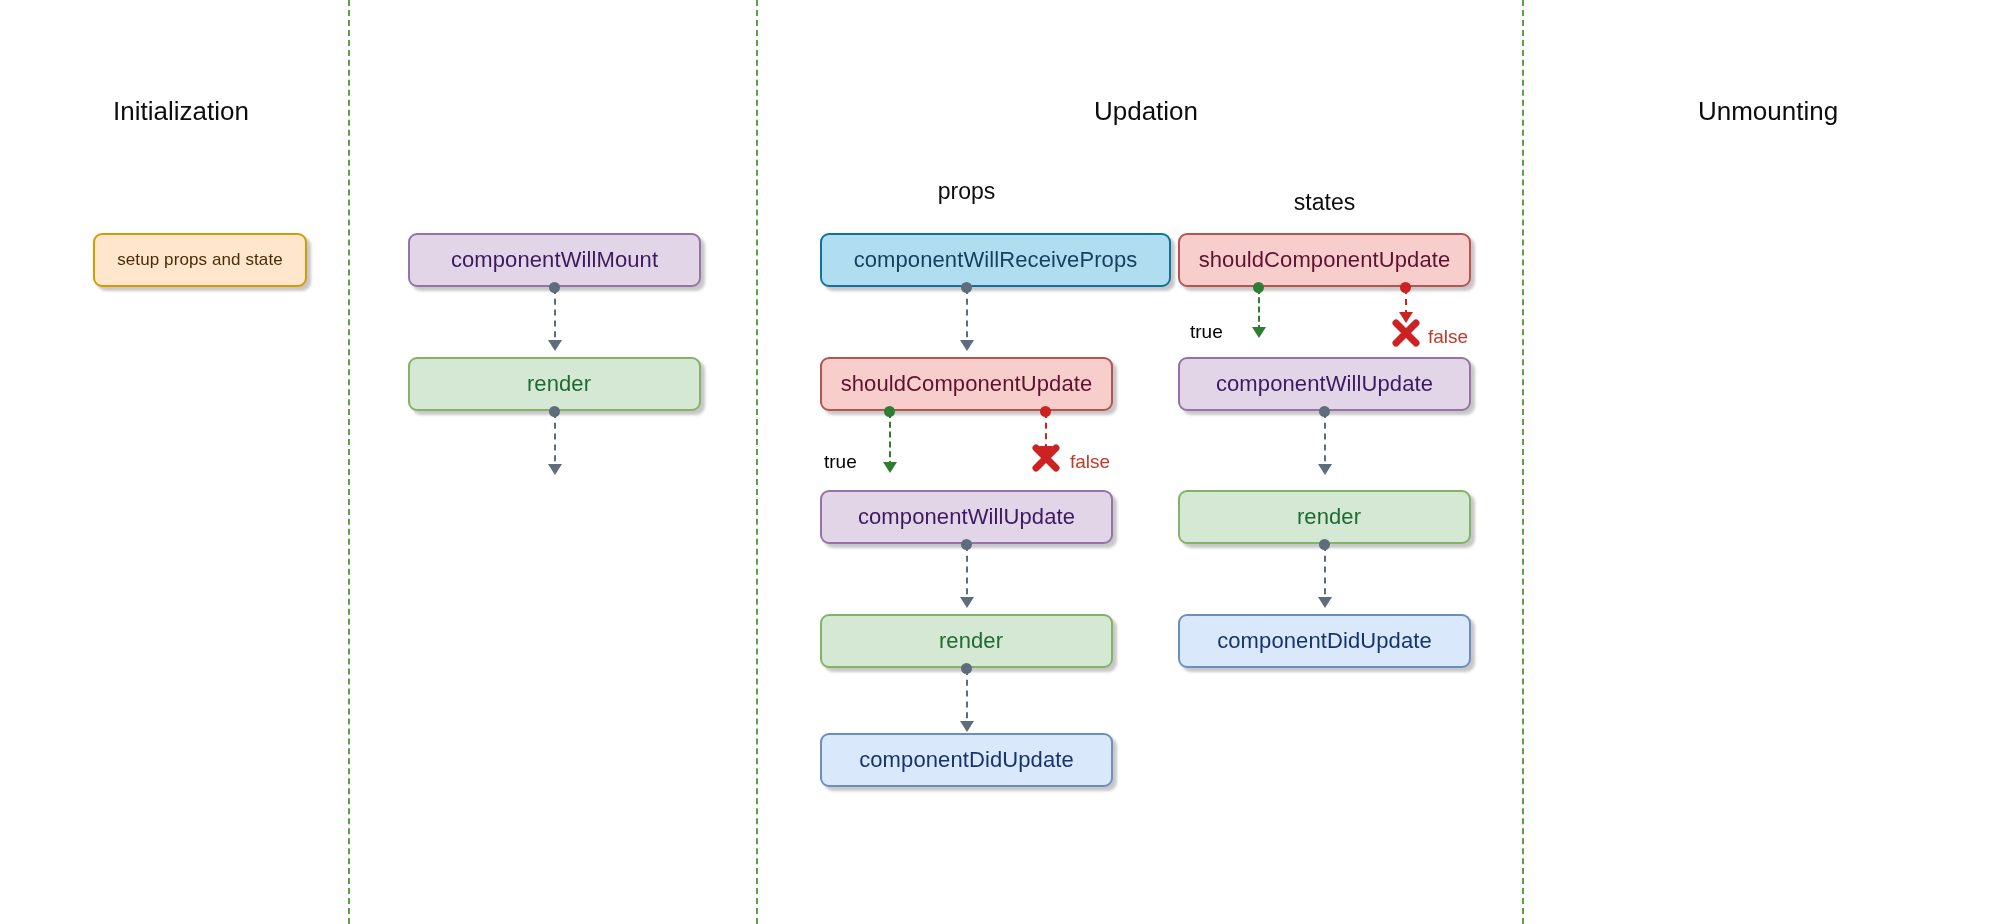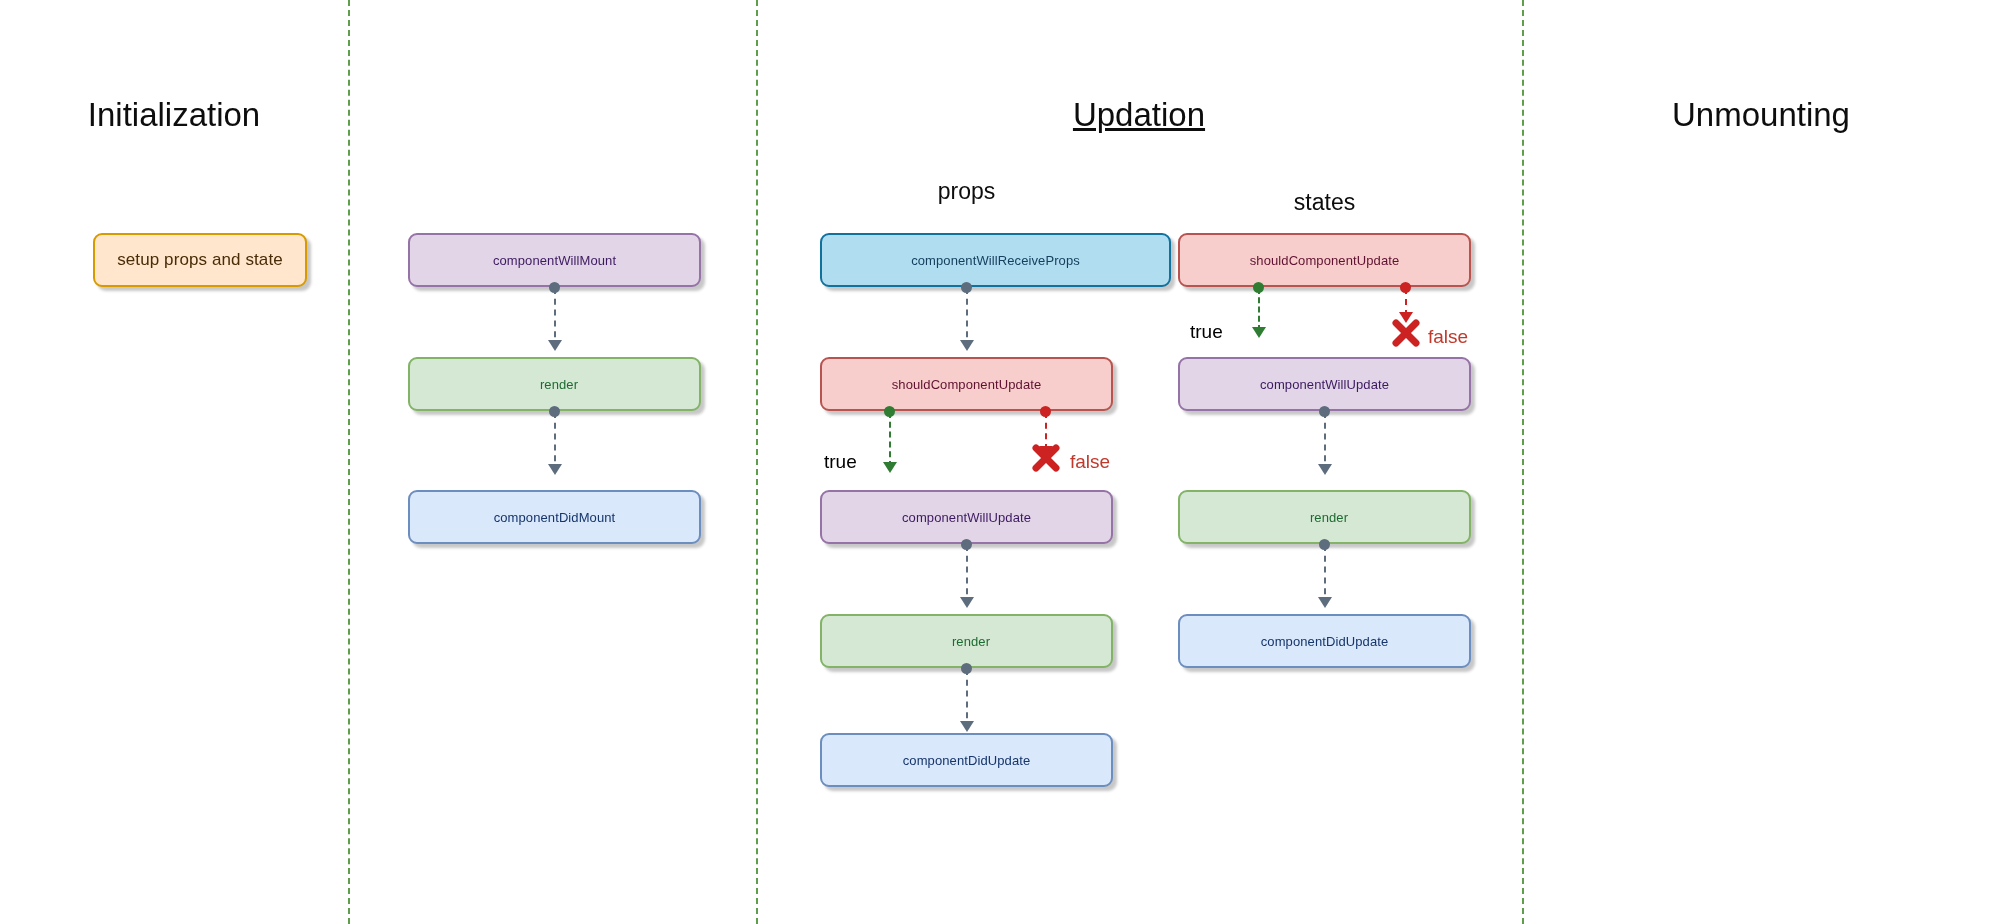--- a/index.html
+++ b/index.html
@@ -24,46 +24,47 @@
     top: 0;
     width: 0;
     height: 924px;
     border-left: 2px dashed #5f9e4a;
   }
 
   
   .col-title {
     position: absolute;
     text-align: center;
-    font-size: 33px;
+    font-size: 26px;
     color: #0d0d0d;
     font-family: "Liberation Sans", sans-serif;
     white-space: nowrap;
     line-height: 1;
+    padding-left: 7px;
   }
   .sub-title {
     position: absolute;
     text-align: center;
     font-size: 23px;
     color: #0d0d0d;
     white-space: nowrap;
     line-height: 1;
   }
 
   
   .node {
     position: absolute;
     box-sizing: border-box;
     border-radius: 9px;
     border-width: 2px;
     border-style: solid;
     display: flex;
     align-items: center;
     justify-content: center;
-    font-size: 13px;
+    font-size: 22px;
     letter-spacing: 0.1px;
     box-shadow: 4px 4px 3px rgba(0,0,0,0.22);
     text-align: center;
   }
   .node.purple { background: #e1d5e7; border-color: #9673a6; color: #3d1a60; }
   .node.green  { background: #d5e8d4; border-color: #82b366; color: #1e6b32; padding-left: 9px; }
   .node.blue   { background: #dae8fc; border-color: #6c8ebf; color: #15356b; }
   .node.red    { background: #f8cecc; border-color: #b85450; color: #5e1130; }
   .node.cyan   { background: #b1ddf0; border-color: #10739e; color: #17405e; }
   .node.orange {
@@ -123,39 +124,38 @@
 </head>
 <body>
 
 <div id="stage">
 
   <div class="divider" style="left:348px;"></div>
   <div class="divider" style="left:756px;"></div>
   <div class="divider" style="left:1522px;"></div>
 
   <div class="col-title" style="left:0px; top:98px; width:348px;">Initialization</div>
-  <div class="col-title" style="left:756px; top:98px; width:766px;text-decoration:underline;">Updation</div>
+  <div class="col-title" style="left:756px; top:98px; width:766px;">Updation</div>
   <div class="col-title" style="left:1522px; top:98px; width:478px;">Unmounting</div>
 
   <div class="sub-title" style="left:820px; top:180px; width:293px;">props</div>
   <div class="sub-title" style="left:1178px; top:180px; width:293px;margin-top:11px;">states</div>
 
   <div class="node orange" style="left:93px; top:233px; width:214px; height:54px;">setup props and state</div>
 
   <div class="node purple" style="left:408px; top:233px; width:293px; height:54px;">componentWillMount</div>
   <div class="dot grey" style="left:549px; top:282px;"></div>
   <div class="conn grey" style="left:554px; top:288px; height:60px;"></div>
   <div class="arrow grey" style="left:548px; top:340px;"></div>
 
   <div class="node green" style="left:408px; top:357px; width:293px; height:54px;">render</div>
   <div class="dot grey" style="left:549px; top:406px;"></div>
   <div class="conn grey" style="left:554px; top:412px; height:60px;"></div>
   <div class="arrow grey" style="left:548px; top:464px;"></div>
 
-  <div class="node blue" style="left:408px; top:490px; width:293px; height:54px;">componentDidMount</div>
 
   <div class="node cyan" style="left:820px; top:233px; width:351px; height:54px;">componentWillReceiveProps</div>
   <div class="dot grey" style="left:961px; top:282px;"></div>
   <div class="conn grey" style="left:966px; top:288px; height:60px;"></div>
   <div class="arrow grey" style="left:960px; top:340px;"></div>
 
   <div class="node red" style="left:820px; top:357px; width:293px; height:54px;">shouldComponentUpdate</div>
 
   <div class="dot green" style="left:884px; top:406px;"></div>
   <div class="conn green" style="left:889px; top:412px; height:55px;"></div>

